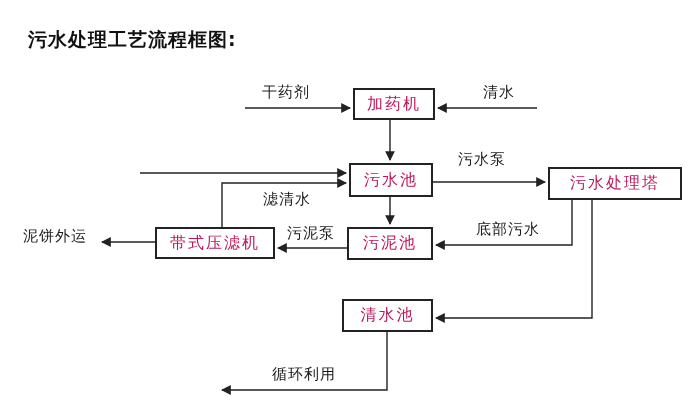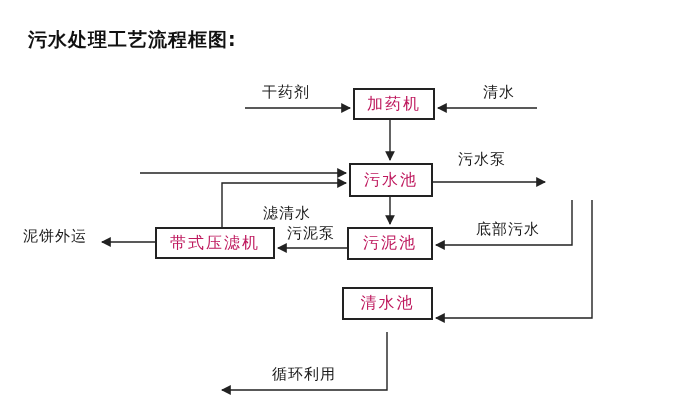--- a/index.html
+++ b/index.html
@@ -53,27 +53,27 @@
     text-align: center;
     letter-spacing: 1px;
     white-space: nowrap;
   }
   
   .n-dosing   { left: 353px; top:  88px; width:  82px; height: 32px; }
   .n-sewage   { left: 349px; top: 163px; width:  84px; height: 34px; }
   .n-tower    { left: 548px; top: 167px; width: 134px; height: 33px; }
   .n-press    { left: 155px; top: 227px; width: 120px; height: 32px; }
   .n-sludge   { left: 347px; top: 227px; width:  86px; height: 33px; }
-  .n-clean    { left: 342px; top: 287px; width:  91px; height: 33px; }
+  .n-clean    { left: 342px; top: 299px; width:  91px; height: 33px; }
   
   .l-drychem  { left: 250px; top:  83px; width:  72px; }
   .l-water    { left: 463px; top:  83px; width:  72px; }
   .l-sand     { left: 162px; top: 150px; width: 100px; }
   .l-pump1    { left: 446px; top: 150px; width:  72px; }
-  .l-filter   { left: 251px; top: 204px; width:  72px; }
+  .l-filter   { left: 251px; top: 190px; width:  72px; }
   .l-pump2    { left: 279px; top: 224px; width:  64px; }
   .l-bottom   { left: 468px; top: 220px; width:  80px; }
   .l-mudcake  { left:  13px; top: 227px; width:  84px; }
   .l-recycle  { left: 264px; top: 365px; width:  80px; }
 </style>
 </head>
 <body>
 
 <div class="canvas">
 
@@ -96,20 +96,21 @@
       <path d="M347,248 H278" marker-end="url(#ah)"></path>
       <path d="M155,242 H102" marker-end="url(#ah)"></path>
       <path d="M572,200 V245 H436" marker-end="url(#ah)"></path>
       <path d="M592,200 V318 H436" marker-end="url(#ah)"></path>
       <path d="M387,332 V390 H222" marker-end="url(#ah)"></path>
     </g>
   </svg>
 
   <div class="node n-dosing">加药机</div>
   <div class="node n-sewage">污水池</div>
+  <div class="node n-tower">污水处理塔</div>
   <div class="node n-press">带式压滤机</div>
   <div class="node n-sludge">污泥池</div>
   <div class="node n-clean">清水池</div>
 
   <span class="flow-label l-drychem">干药剂</span>
   <span class="flow-label l-water">清水</span>
   <span class="flow-label l-pump1">污水泵</span>
   <span class="flow-label l-filter">滤清水</span>
   <span class="flow-label l-pump2">污泥泵</span>
   <span class="flow-label l-bottom">底部污水</span>

